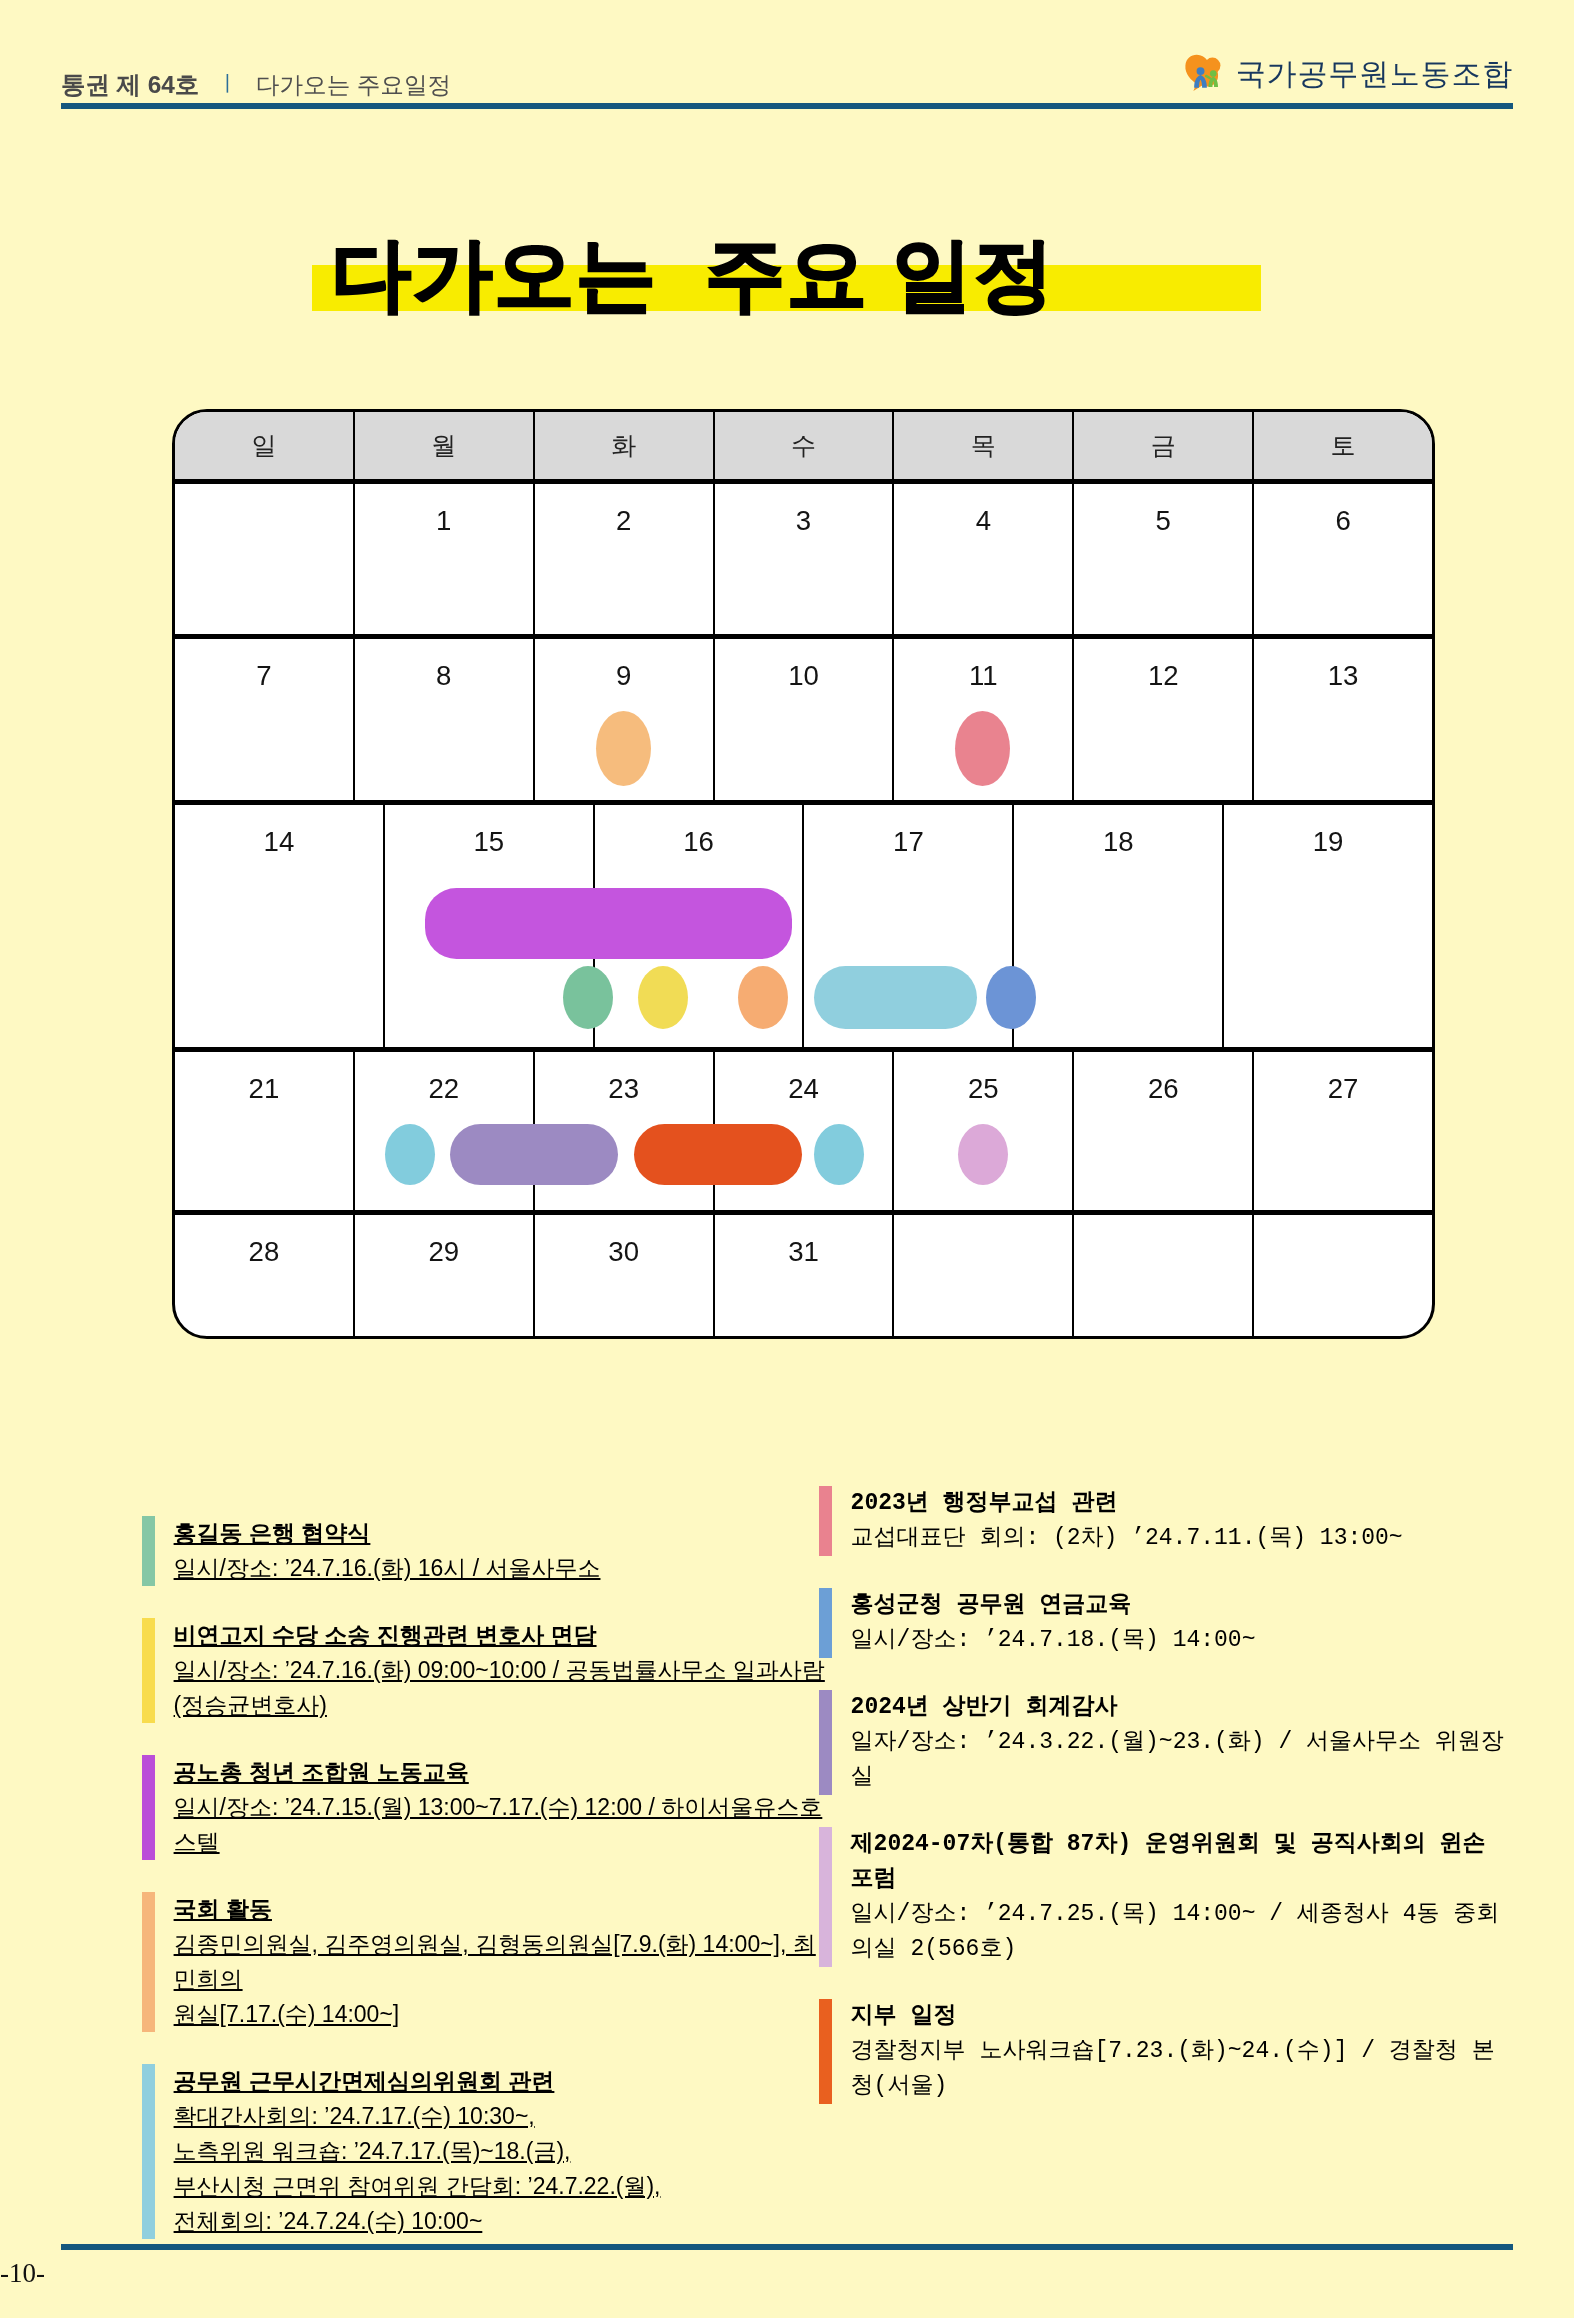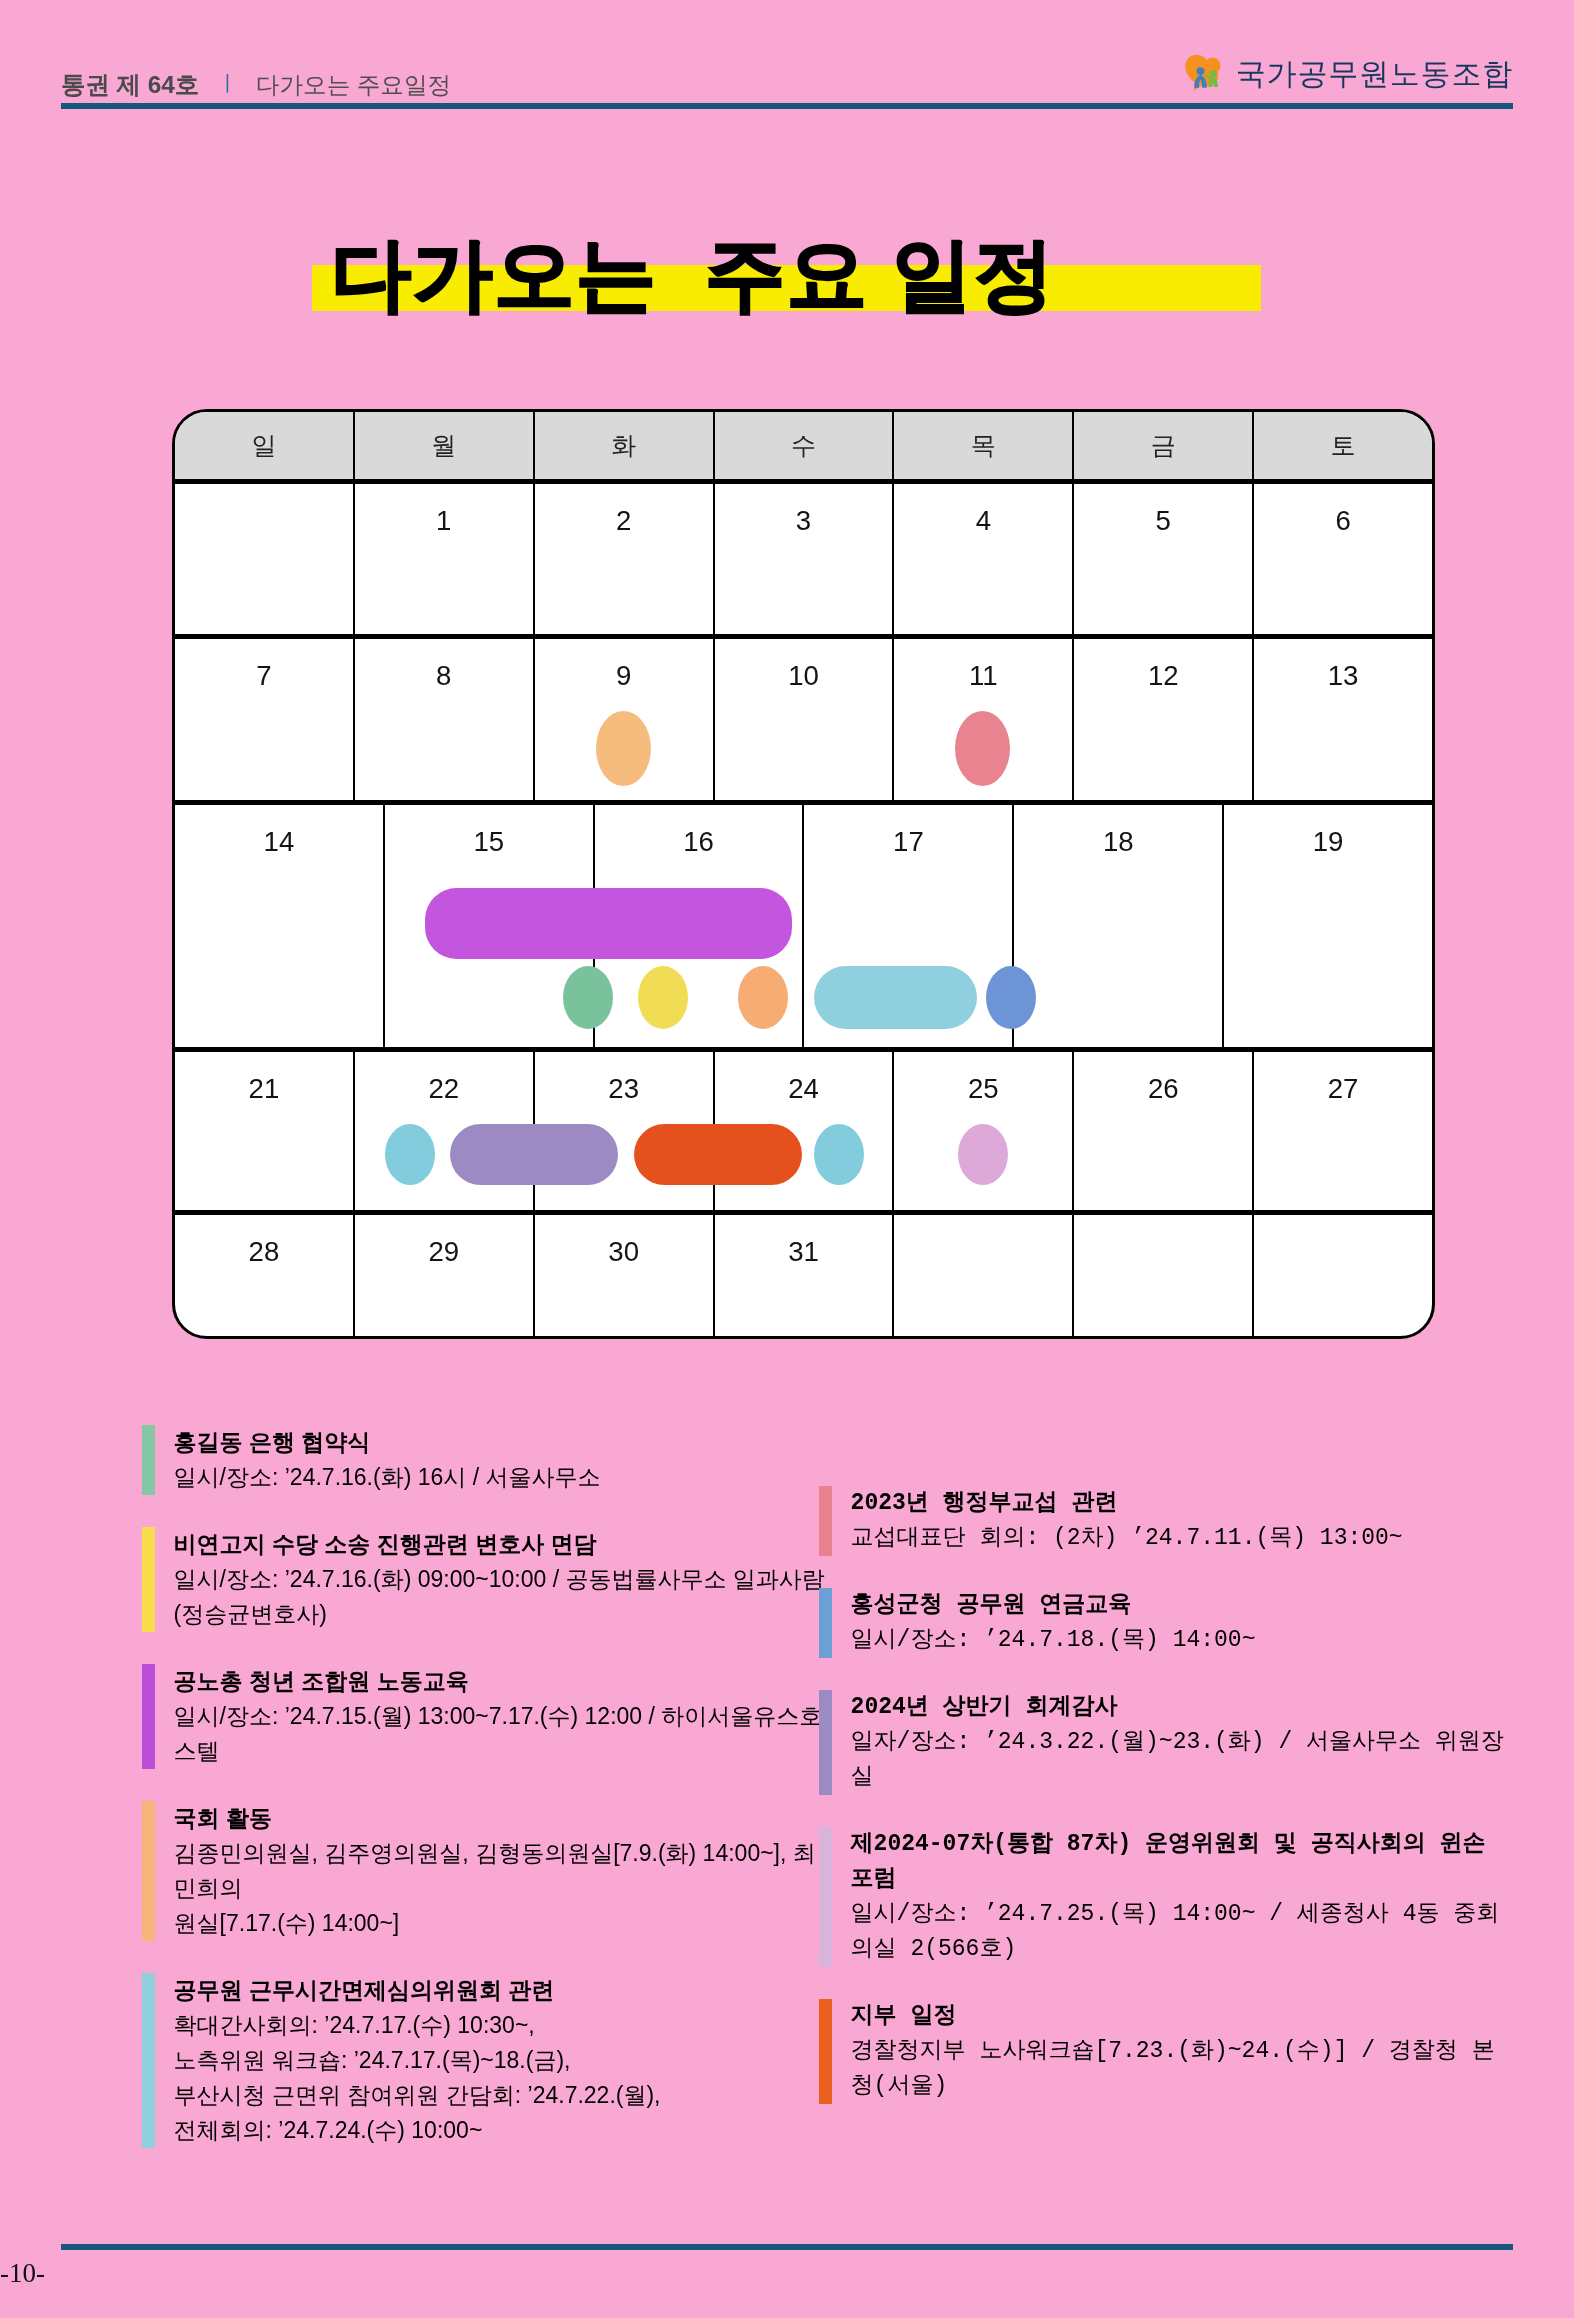--- a/index.html
+++ b/index.html
@@ -1,19 +1,19 @@
 <!DOCTYPE html>
 <html style="font-size:12.6px"><head>
 <meta charset="utf-8">
 <style>
   html,body{margin:0;padding:0;background:#fff;}
   #page{
     position:relative;
     width:1575px;height:2319px;
-    background:#f9a8d4;
+    background:#fef9c3;
     font-family:"Liberation Sans",sans-serif;
     overflow:hidden;
   }
   
   #top-header{position:absolute;left:61px;top:69px;width:1452px;height:35px;}
   #issue-no{font-size:24.4px;font-weight:bold;color:#4a4a4a;letter-spacing:0px;}
   #hdr-sep{font-size:22px;color:#2c6e99;margin:0 17.3px;position:relative;top:-1.6px;}
   #hdr-section{font-size:23.6px;color:#4f4f4f;}
   #logo-box{position:absolute;right:0;top:-17.3px;display:flex;align-items:center;}
   #logo-text{font-size:30px;font-weight:400;color:#17375e;margin-left:9.4px;letter-spacing:0.8px;}
@@ -46,21 +46,21 @@
     display:flex;justify-content:center;align-items:flex-start;
     padding-top:20.5px;box-sizing:border-box;
     font-size:27.6px;font-weight:400;color:#141414;
   }
   .day-cell:first-child{border-left:none;}
   .ev{position:absolute;}
   .ev-dot{border-radius:50%;}
   .ev-bar{border-radius:31.5px;}
   
   .legend-col{position:absolute;width:693px;}
-  #legend-left{left:142px;top:1425px;}
+  #legend-left{left:142px;top:1516px;text-decoration:underline;}
   #legend-right{left:819px;top:1486px;font-family:Liberation Mono, monospace;}
   .legend-item{display:flex;margin-bottom:32px;}
   .legend-bar{width:12.6px;flex:0 0 12.6px;margin-right:19px;}
   .legend-texts{flex:1;}
   .legend-title{font-size:23px;font-weight:bold;color:#000;line-height:35px;}
   .legend-line{font-size:23px;color:#000;line-height:35px;}
   
   #hrule-bottom{top:2244px;}
   #page-num{
     position:absolute;left:0;top:2258px;width:1575px;text-align:left;

